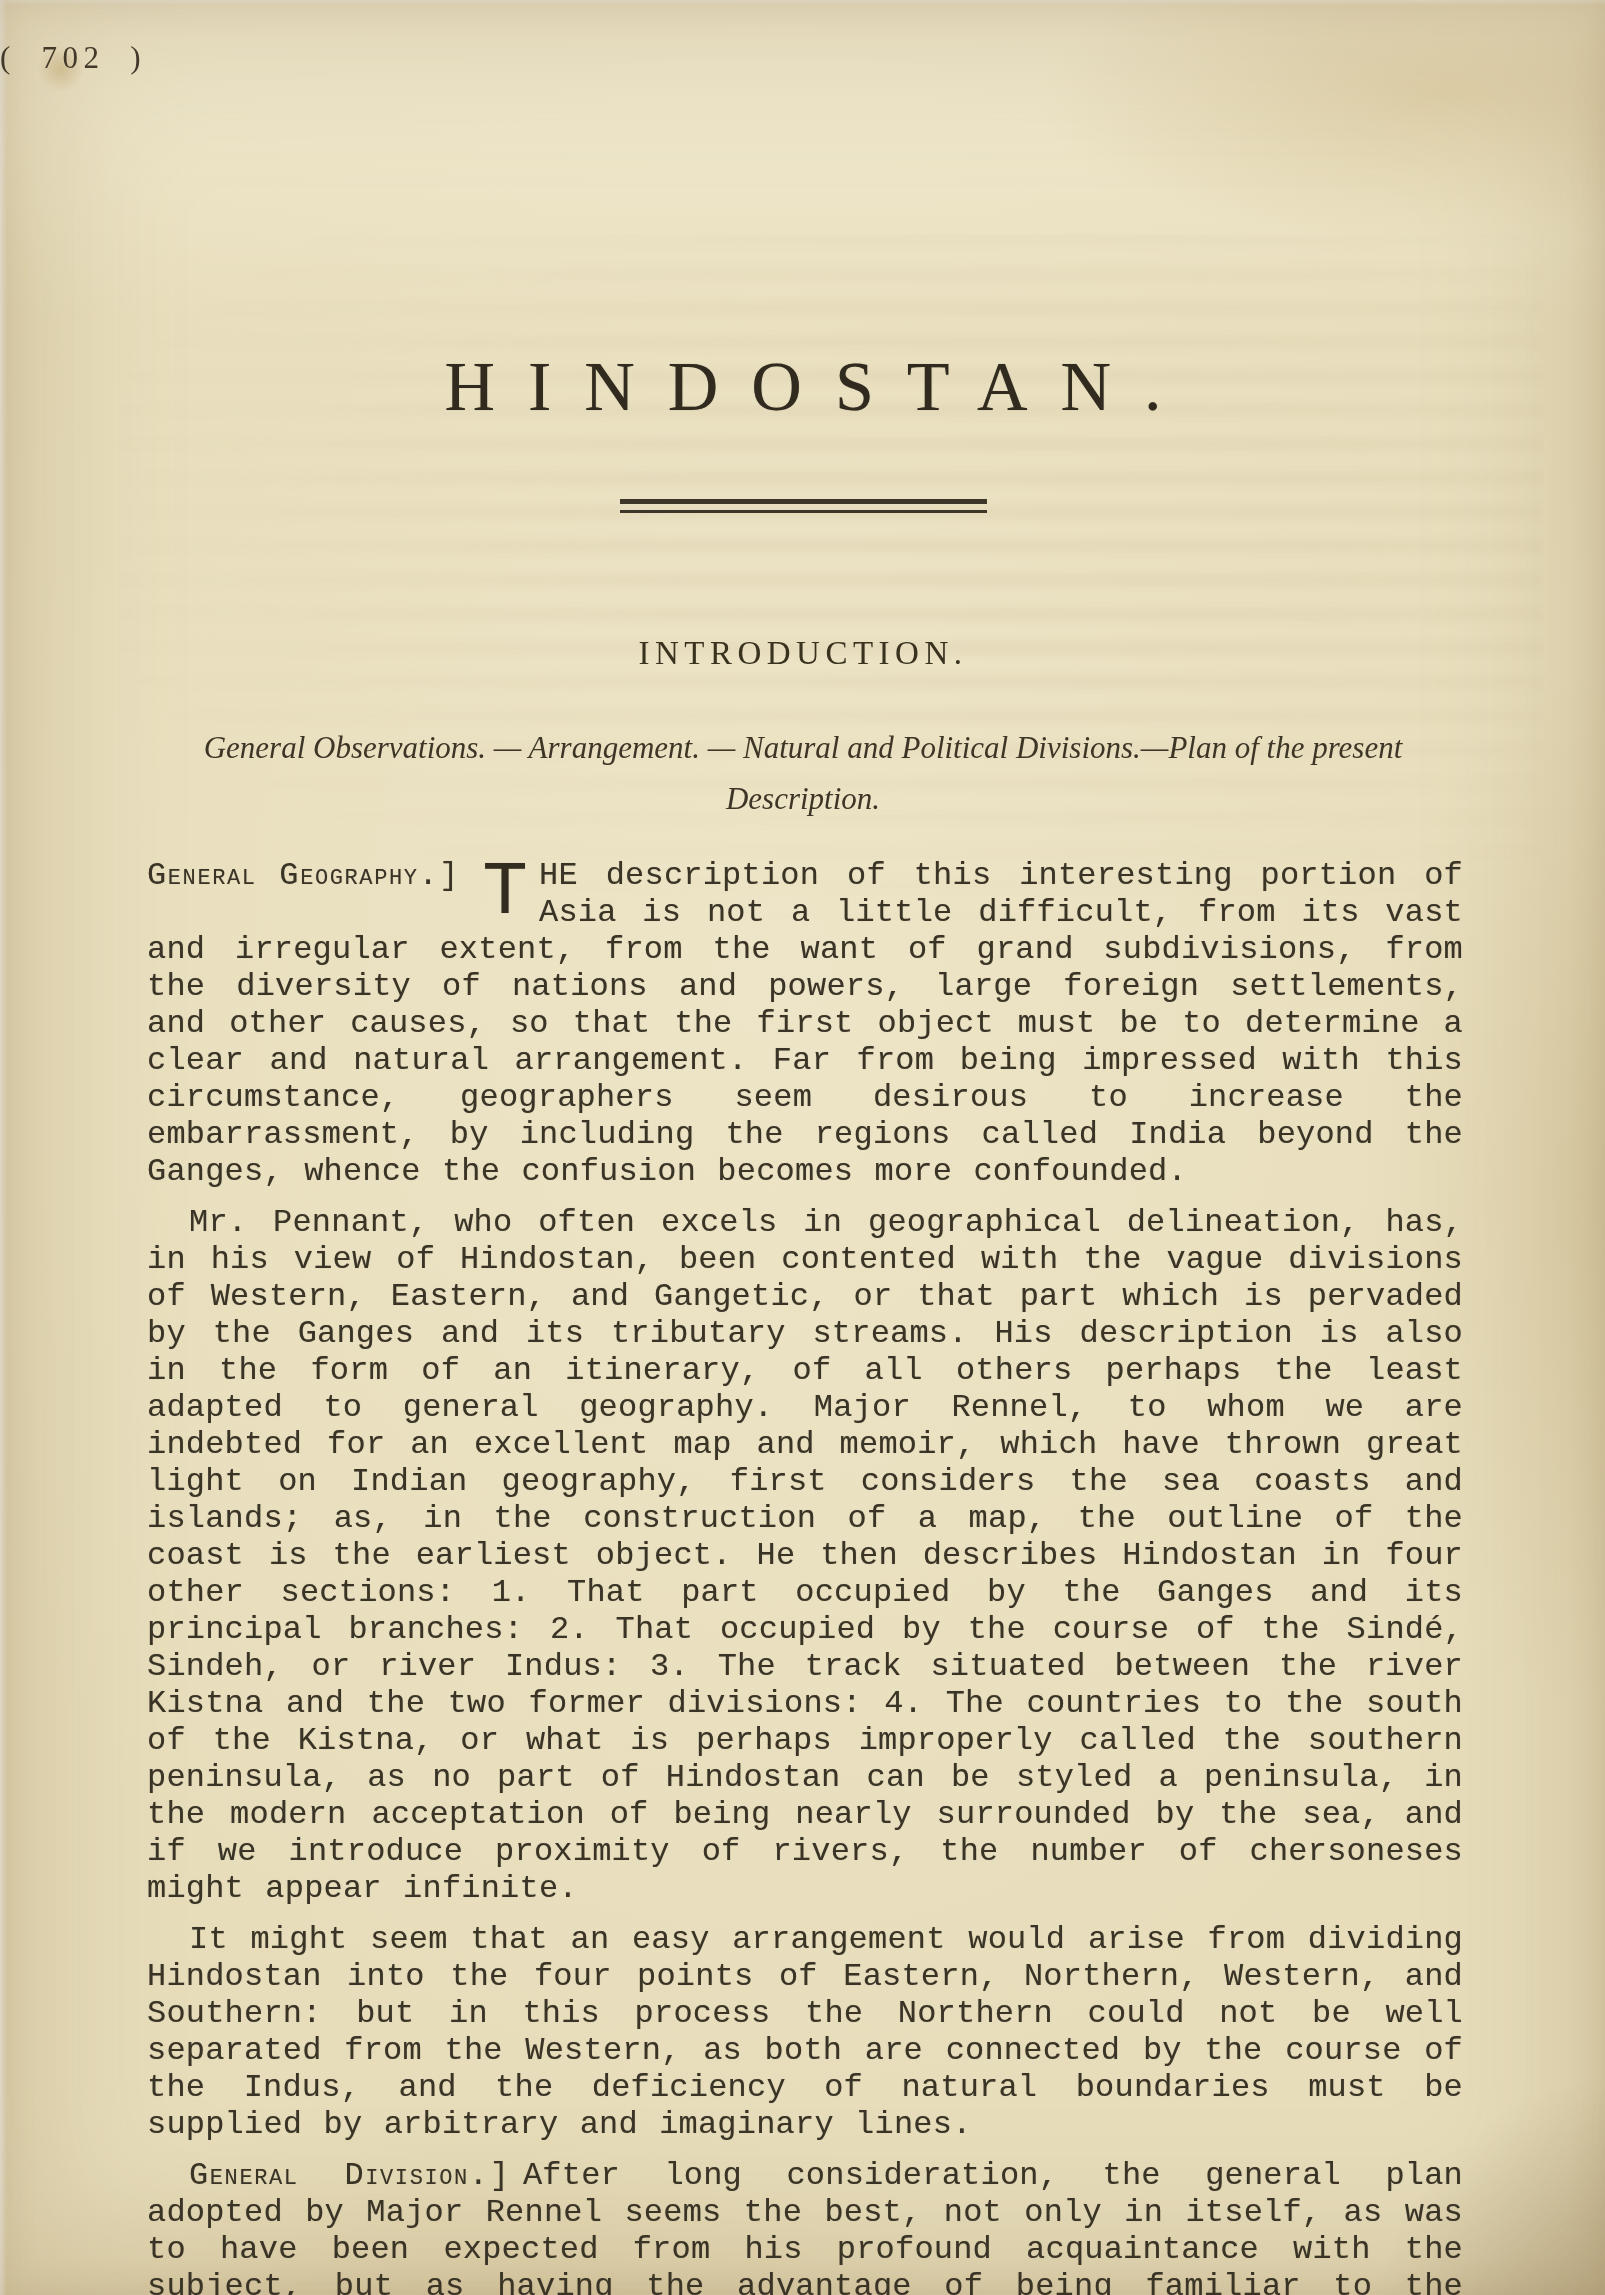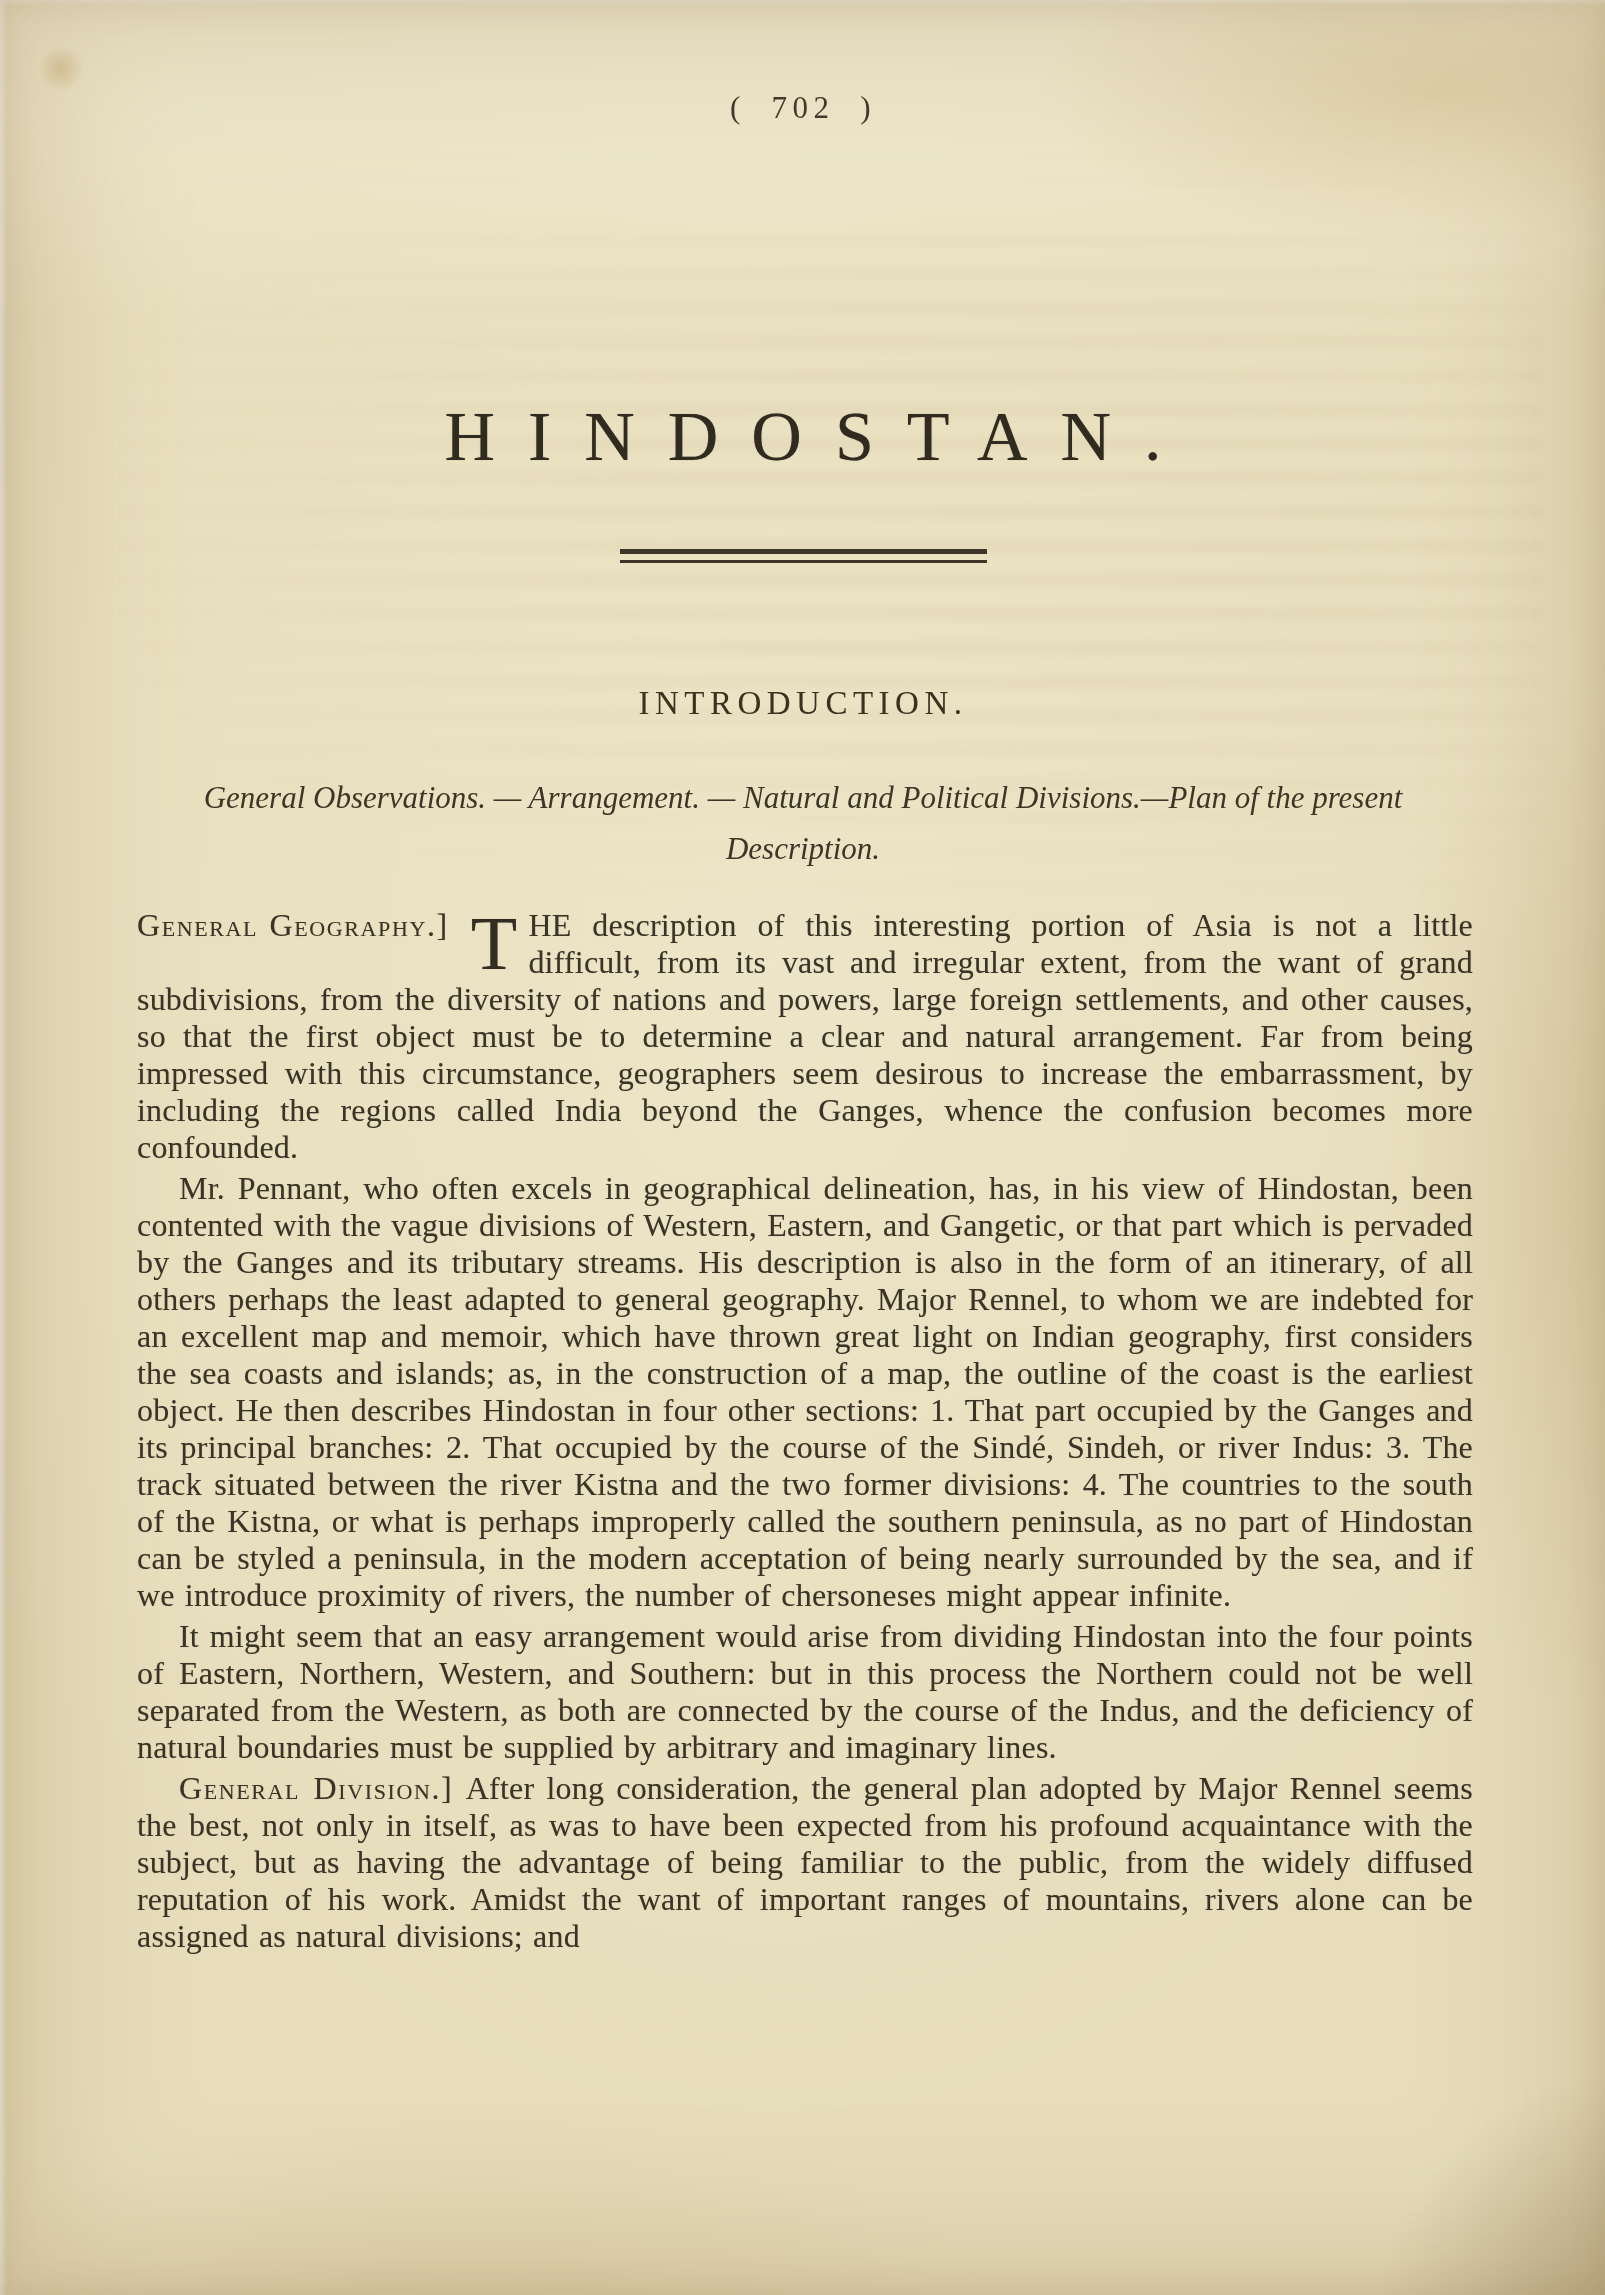--- a/index.html
+++ b/index.html
@@ -38,22 +38,21 @@
     background: repeating-linear-gradient(to bottom,
       rgba(128,104,64,0.12) 0 11.7px,
       rgba(128,104,64,0) 11.7px 34px);
     filter: blur(4.7px);
     opacity: 0.55;
     -webkit-mask-image: radial-gradient(ellipse at 62% 42%, #000 25%, transparent 78%);
     mask-image: radial-gradient(ellipse at 62% 42%, #000 25%, transparent 78%);
   }
   .folio {
     position: relative;
-    padding-top: 90px;
-    text-align: center;
+    padding-top: 40px;
     font-size: 31px;
     letter-spacing: 5.5px;
     word-spacing: 12.5px;
     color: #43392a;
   }
   .title {
     position: relative;
     margin: 271px 0 0 0;
     text-align: center;
     font-size: 70px;
@@ -92,21 +91,21 @@
   .body {
     position: relative;
     margin: 33px 129px 0 133px;
     text-align: justify;
     font-size: 32px;
     line-height: 37px;
     word-spacing: 0.06em;
     letter-spacing: 0.2px;
     text-shadow: 0 0 0.8px rgba(58,52,39,0.3);
   }
-  .para { margin: 4px; }
+  .para { margin: 14px; font-family: Liberation Mono, monospace; }
   .para.indent { text-indent: 42px; }
   .opener {
     float: left;
     height: 73px;
     display: flex;
     align-items: flex-start;
   }
   .lead-in {
     font-variant: small-caps;
     letter-spacing: 1.6px;

